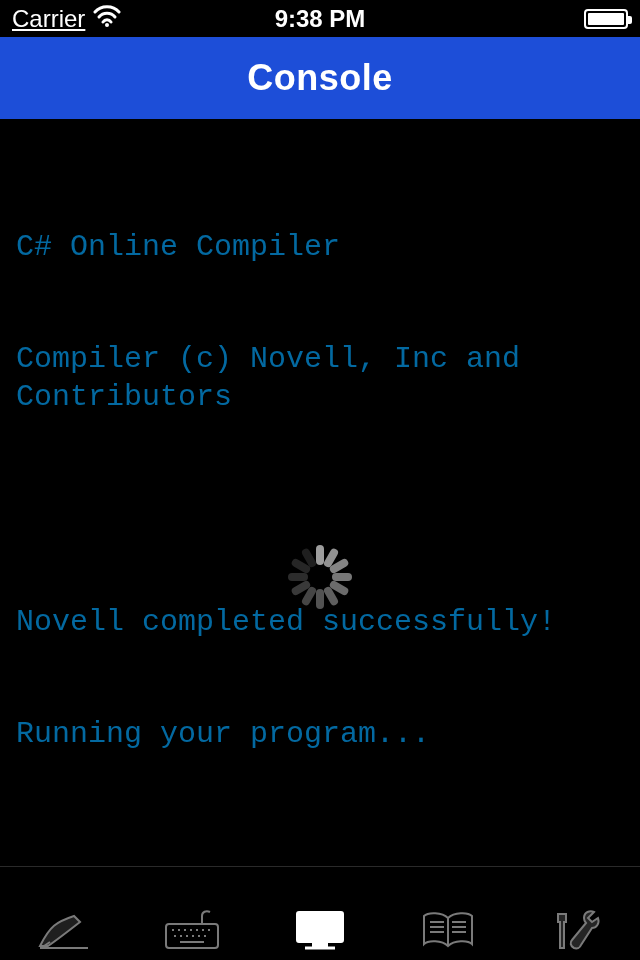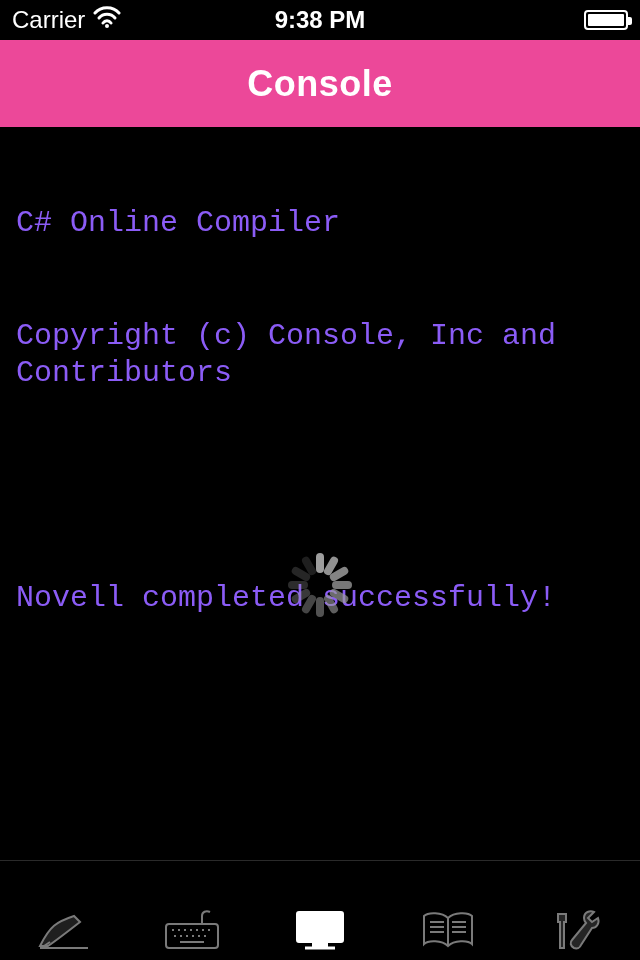--- a/index.html
+++ b/index.html
@@ -16,21 +16,21 @@
     .status-bar {
       height: 40px;
       background: #000;
       display: flex;
       align-items: center;
       justify-content: space-between;
       padding: 0 12px;
       font-size: 24px;
       font-weight: 500;
     }
-    .status-left { display: flex; align-items: center; gap: 8px; }
+    .status-left { display: flex; align-items: center; gap: 8px; text-decoration: underline; }
     .status-center {
       position: absolute;
       left: 0; right: 0;
       text-align: center;
       pointer-events: none;
       font-size: 24px;
       font-weight: 600;
     }
     .status-right { display: flex; align-items: center; }
     .wifi-icon { display: inline-block; }
@@ -41,37 +41,37 @@
     }
     .battery::after {
       content: ""; position: absolute; right: -6px; top: 5px;
       width: 4px; height: 8px; background: #fff; border-radius: 0 2px 2px 0;
     }
     .battery .fill { position: absolute; left: 2px; top: 2px; bottom: 2px; right: 2px; background: #fff; border-radius: 1px; }
 
     
     .nav-header {
       height: 88px;
-      background: #ec4899;
+      background: #1d4ed8;
       display: flex;
       align-items: center;
       justify-content: center;
       border-bottom: 1px solid #000;
     }
     .nav-title { font-size: 36px; font-weight: 600; letter-spacing: 0.5px; }
 
     
     .console {
       flex: 1 1 auto;
       background: #000;
-      padding: 2px 16px 0 16px;
+      padding: 34px 16px 0 16px;
       font-family: "Menlo", "Courier New", Courier, monospace;
       font-size: 30px;
       line-height: 1.25;
-      color: #8b5cf6;
+      color: #0369a1;
       white-space: pre-wrap;
       position: relative;
     }
 
     .spinner {
       position: absolute;
       left: 50%; top: 425px;
       width: 64px; height: 64px;
       margin-left: -32px;
     }
@@ -130,23 +130,24 @@
       </span>
   </div>
 </div>
 
 <div class="nav-header">
   <div class="nav-title">Console</div>
 </div>
 
 <div class="console">
   <div>C# Online Compiler</div>
-  <div>Copyright (c) Console, Inc and Contributors</div>
+  <div>Compiler (c) Novell, Inc and Contributors</div>
   <div>&nbsp;</div>
   <div>Novell completed successfully!</div>
+  <div>Running your program...</div>
 
   <div class="spinner">
     <div class="blade" style="transform:rotate(0deg);   opacity:1.00;"></div>
     <div class="blade" style="transform:rotate(30deg);  opacity:0.92;"></div>
     <div class="blade" style="transform:rotate(60deg);  opacity:0.84;"></div>
     <div class="blade" style="transform:rotate(90deg);  opacity:0.76;"></div>
     <div class="blade" style="transform:rotate(120deg); opacity:0.68;"></div>
     <div class="blade" style="transform:rotate(150deg); opacity:0.60;"></div>
     <div class="blade" style="transform:rotate(180deg); opacity:0.52;"></div>
     <div class="blade" style="transform:rotate(210deg); opacity:0.44;"></div>

